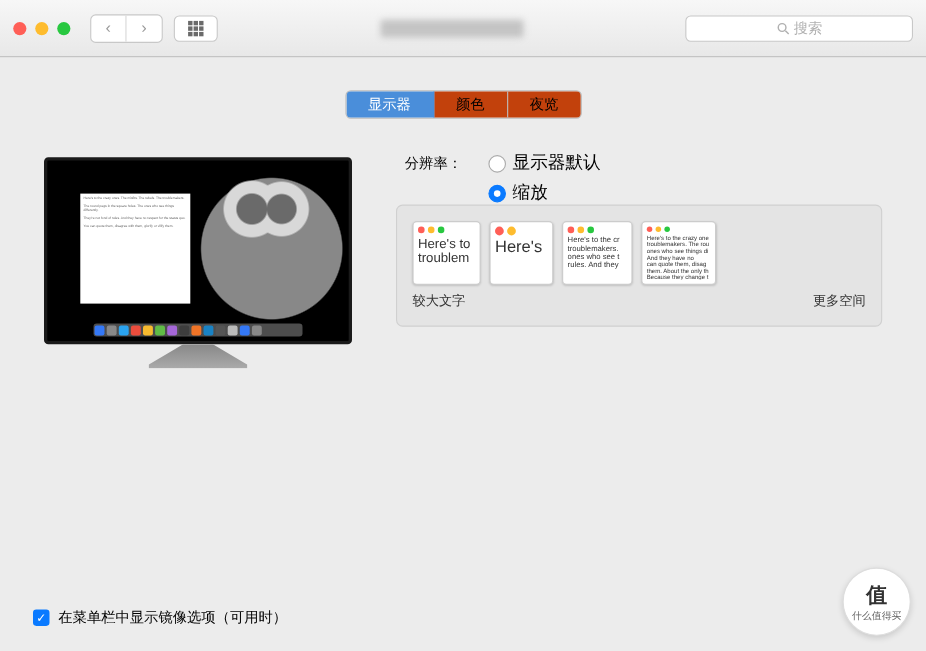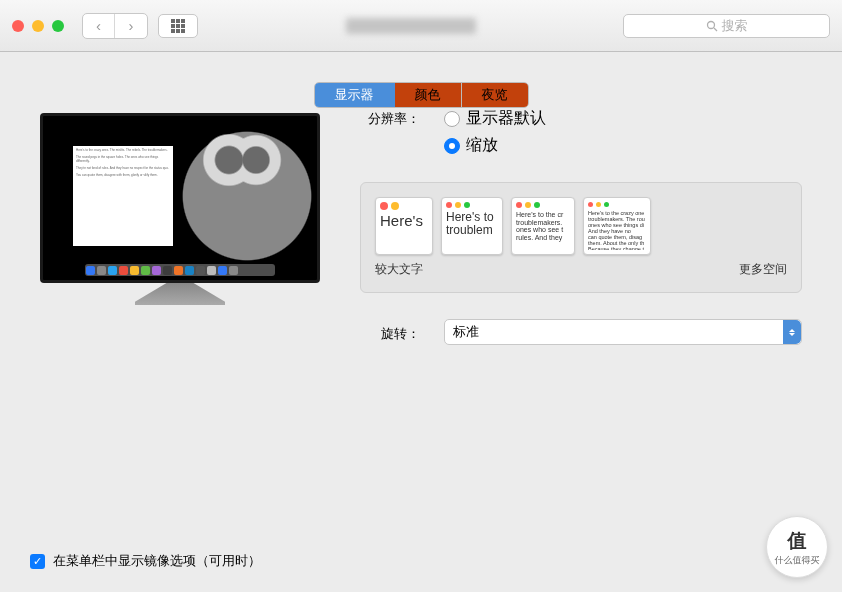--- a/index.html
+++ b/index.html
@@ -13,35 +13,35 @@
 .navbtns{display:flex;background:#fff;border:1px solid #c8c8c8;border-radius:5px;overflow:hidden}
 .navbtn{width:32px;height:24px;display:flex;align-items:center;justify-content:center;font-size:15px;color:#9a9a9a}
 .navbtn:first-child{border-right:1px solid #d8d8d8}
 .gridbtn{width:40px;height:24px;background:#fff;border:1px solid #c8c8c8;border-radius:5px;display:flex;align-items:center;justify-content:center}
 .grid-icon{width:14px;height:14px;display:grid;grid-template-columns:repeat(3,1fr);grid-template-rows:repeat(3,1fr);gap:1px}
 .grid-icon span{background:#6a6a6a}
 .title-blur{flex:1;display:flex;justify-content:center}
 .title-blur div{width:130px;height:16px;background:#c4c4c4;filter:blur(3px);border-radius:2px}
 .searchbox{width:207px;height:24px;background:#fff;border:1px solid #c8c8c8;border-radius:5px;display:flex;align-items:center;justify-content:center;gap:4px;color:#b0b0b0;font-size:13px}
 .content{padding:30px 40px}
-.tabs{display:flex;justify-content:center;}
+.tabs{display:flex;justify-content:center;margin-bottom:30px}
 .seg{display:flex;border:1px solid #bcbcbc;border-radius:5px;overflow:hidden}
 .seg-item{padding:3px 20px;font-size:13px;background:#c2410c;border-right:1px solid #bcbcbc;cursor:pointer}
 .seg-item:last-child{border-right:none}
 .seg-item.active{background:#4a8eda;color:#fff;border-color:#4a8eda}
 .main-row{display:flex;gap:40px;align-items:flex-start}
 .monitor{width:280px;height:200px;position:relative;margin-top:5px}
 .screen{width:100%;height:170px;background:#000;border:3px solid #1a1a1a;border-radius:4px;position:relative;overflow:hidden}
 .owl{position:absolute;right:-20px;top:-10px;width:180px;height:180px;background:radial-gradient(circle at 40% 30%,#6a6a6a 8%,transparent 9%),radial-gradient(circle at 55% 30%,#6a6a6a 8%,transparent 9%),radial-gradient(circle at 40% 30%,#d8d8d8 15%,transparent 16%),radial-gradient(circle at 55% 30%,#d8d8d8 15%,transparent 16%),radial-gradient(ellipse at 50% 50%,#888 50%,transparent 51%)}
 .text-window{position:absolute;left:30px;top:30px;width:100px;height:100px;background:#fff;font-size:3px;padding:3px;line-height:1.2;color:#666;overflow:hidden}
 .dock{position:absolute;bottom:4px;left:50%;transform:translateX(-50%);width:190px;height:12px;background:rgba(255,255,255,.3);border-radius:3px;display:flex;gap:2px;padding:1px;align-items:center}
 .dock span{width:9px;height:9px;border-radius:2px}
 .stand{width:90px;height:22px;margin:0 auto;background:linear-gradient(#888,#aaa);clip-path:polygon(35% 0,65% 0,100% 85%,100% 100%,0 100%,0 85%)}
 .right-col{flex:1}
-.opt-row{display:flex;align-items:flex-start;gap:24px;margin-bottom:26px}
+.opt-row{display:flex;align-items:flex-start;gap:24px;margin-bottom:0}
 .opt-label{width:60px;text-align:right;font-size:13px;padding-top:2px}
 .radios{display:flex;flex-direction:column;gap:6px}
 .radio{display:flex;align-items:center;gap:6px;font-size:16px;cursor:pointer}
 .radio-btn{width:16px;height:16px;border-radius:50%;border:1px solid #aaa;background:#fff;display:flex;align-items:center;justify-content:center}
 .radio-btn.checked{background:#0a7aff;border-color:#0a7aff}
 .radio-btn.checked::after{content:"";width:6px;height:6px;background:#fff;border-radius:50%}
 .scale-box{background:#e4e4e4;border:1px solid #d0d0d0;border-radius:6px;padding:14px;display:flex;flex-direction:column}
 .thumbs{display:flex;gap:8px;align-items:flex-end}
 .thumb{background:#fff;border:1px solid #ccc;border-radius:4px;cursor:pointer;padding:4px;display:flex;flex-direction:column;box-shadow:0 1px 2px rgba(0,0,0,.15)}
 .thumb.selected{border:3px solid #0a7aff;padding:2px}
@@ -149,35 +149,35 @@
           </div>
           <div class="radio">
             <div class="radio-btn checked"></div>
             <span>缩放</span>
           </div>
         </div>
       </div>
 
       <div class="scale-box">
         <div class="thumbs">
-          <div class="thumb t1">
-              <div class="th-dots">
-                <span></span>
-                <span></span>
-              </div>
-              <div class="th-text">Here's</div>
-            </div>
           <div class="thumb t2">
               <div class="th-dots">
                 <span></span>
                 <span></span>
                 <span></span>
               </div>
               <div class="th-text">Here's to
 troublem</div>
+            </div>
+          <div class="thumb t1">
+              <div class="th-dots">
+                <span></span>
+                <span></span>
+              </div>
+              <div class="th-text">Here's</div>
             </div>
           <div class="thumb t4">
               <div class="th-dots">
                 <span></span>
                 <span></span>
                 <span></span>
               </div>
               <div class="th-text">Here's to the cr
 troublemakers.
 ones who see t
@@ -197,27 +197,20 @@
 them. About the only th
 Because they change t</div>
             </div>
         </div>
         <div class="scale-labels">
           <span>较大文字</span>
           <span>更多空间</span>
         </div>
       </div>
 
-      <div class="rotate-row">
-        <div class="opt-label">旋转：</div>
-        <div class="select">
-          <span>标准</span>
-          <div class="select-caret"></div>
-        </div>
-      </div>
     </div>
   </div>
 </div>
 
 <div class="footer">
   <div class="checkbox">✓</div>
   <span>在菜单栏中显示镜像选项（可用时）</span>
 </div>
 
 <div class="watermark">

